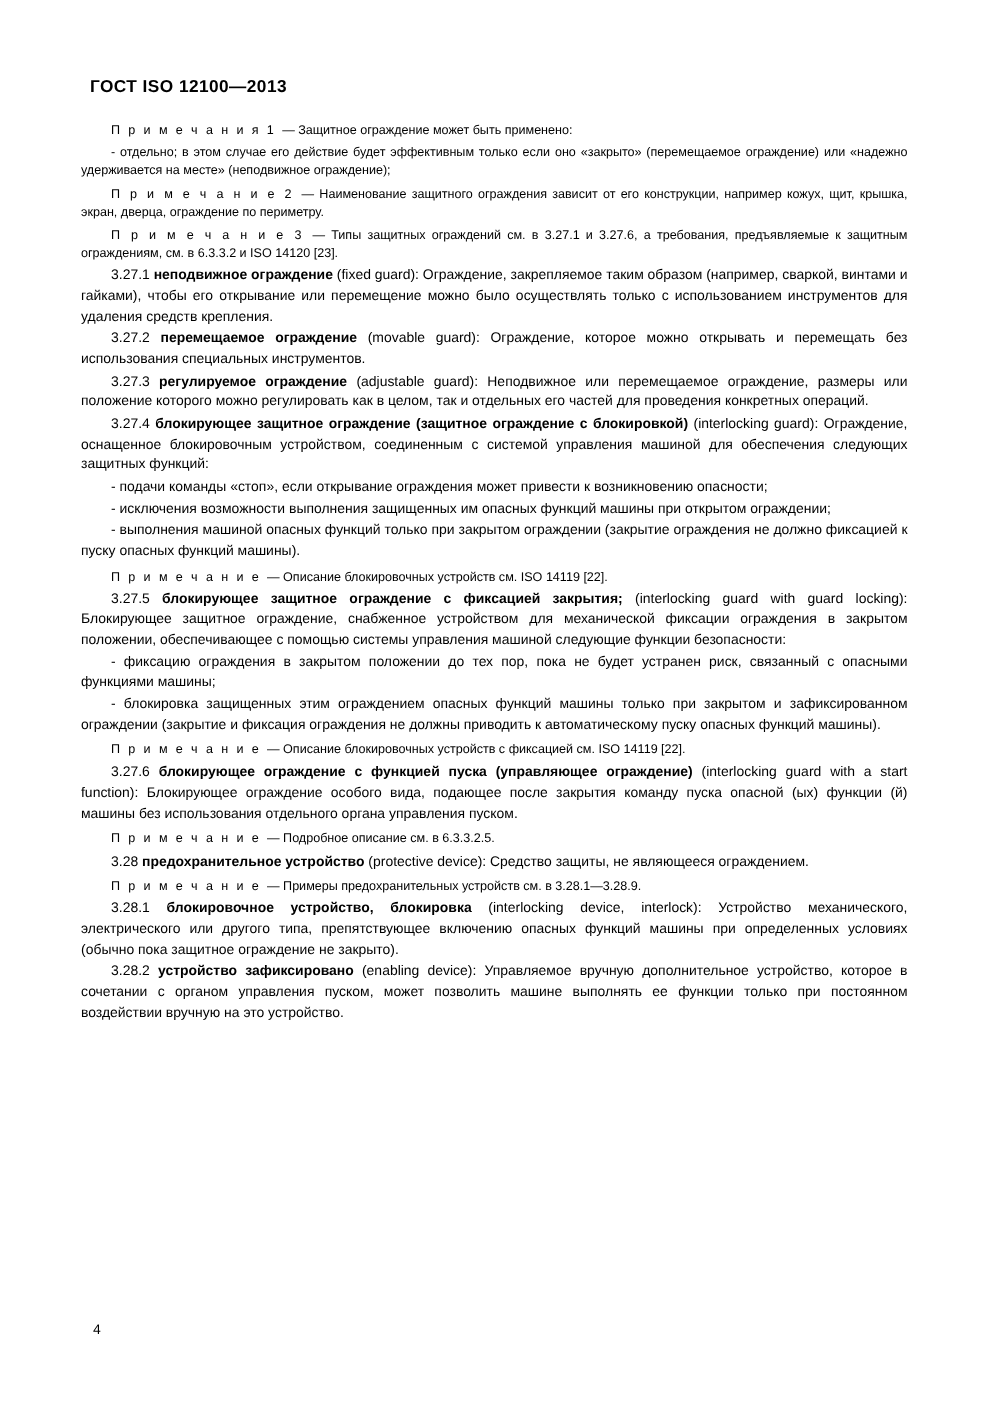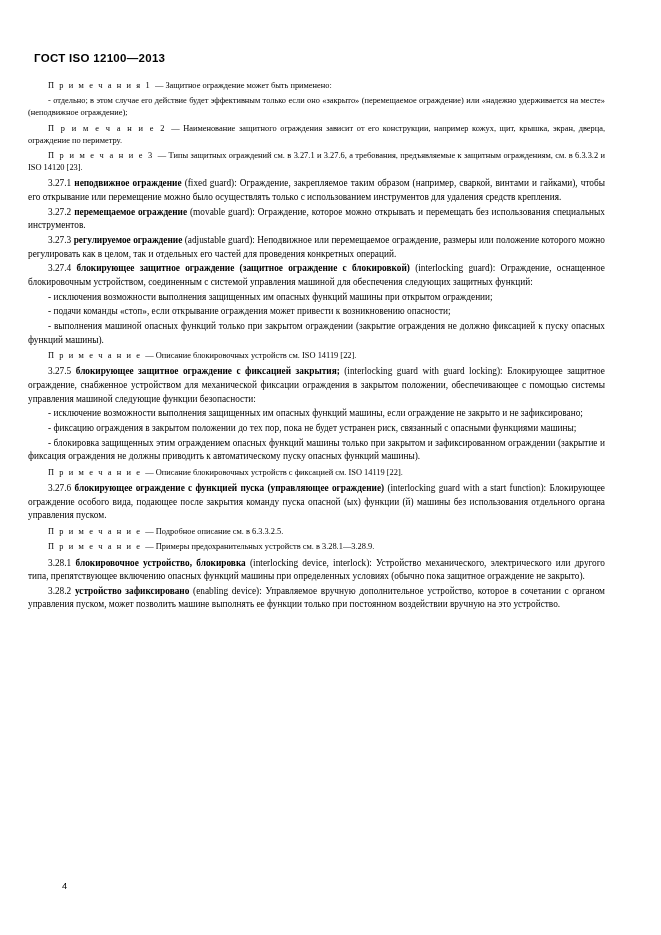--- a/index.html
+++ b/index.html
@@ -11,33 +11,32 @@
     height: 935px;
     background: #ffffff;
     font-family: "Liberation Sans", sans-serif;
     color: #000000;
   }
   .page {
     position: relative;
     width: 661px;
     height: 935px;
     box-sizing: border-box;
-    padding: 52px 56px 0 28px;
+    padding: 52px 56px 0 54px;
   }
   .header {
     font-size: 11.5px;
     font-weight: bold;
     letter-spacing: 0.3px;
     margin: 0 0 16px 6px;
   }
   .body-block {
     font-size: 9.3px;
     line-height: 1.47;
     text-align: justify;
-    font-family: Liberation Serif, serif;
   }
   p {
     margin: 0 0 1px 0;
   }
   .ind {
     text-indent: 20px;
   }
   .note {
     text-indent: 20px;
     font-size: 8.4px;
@@ -80,42 +79,42 @@
     <p class="note"><span class="lbl">П р и м е ч а н и е  3 </span><span>— Типы защитных ограждений см. в 3.27.1 и 3.27.6, а требования, предъявляемые к защитным ограждениям, см. в 6.3.3.2 и ISO 14120 [23].</span></p>
 
     <p class="ind"><span>3.27.1 </span><span class="b">неподвижное ограждение</span><span> (fixed guard): Ограждение, закрепляемое таким образом (например, сваркой, винтами и гайками), чтобы его открывание или перемещение можно было осуществлять только с использованием инструментов для удаления средств крепления.</span></p>
 
     <p class="ind"><span>3.27.2 </span><span class="b">перемещаемое ограждение</span><span> (movable guard): Ограждение, которое можно открывать и перемещать без использования специальных инструментов.</span></p>
 
     <p class="ind"><span>3.27.3 </span><span class="b">регулируемое ограждение</span><span> (adjustable guard): Неподвижное или перемещаемое ограждение, размеры или положение которого можно регулировать как в целом, так и отдельных его частей для проведения конкретных операций.</span></p>
 
     <p class="ind"><span>3.27.4 </span><span class="b">блокирующее защитное ограждение (защитное ограждение с блокировкой)</span><span> (interlocking guard): Ограждение, оснащенное блокировочным устройством, соединенным с системой управления машиной для обеспечения следующих защитных функций:</span></p>
 
+    <p class="dash"><span>- подачи команды «стоп», если открывание ограждения может привести к возникновению опасности;</span></p>
+
     <p class="dash"><span>- исключения возможности выполнения защищенных им опасных функций машины при открытом ограждении;</span></p>
-
-    <p class="dash"><span>- подачи команды «стоп», если открывание ограждения может привести к возникновению опасности;</span></p>
 
     <p class="dash"><span>- выполнения машиной опасных функций только при закрытом ограждении (закрытие ограждения не должно фиксацией к пуску опасных функций машины).</span></p>
 
     <p class="note"><span class="lbl">П р и м е ч а н и е </span><span>— Описание блокировочных устройств см. ISO 14119 [22].</span></p>
 
     <p class="ind"><span>3.27.5 </span><span class="b">блокирующее защитное ограждение с фиксацией закрытия;</span><span> (interlocking guard with guard locking): Блокирующее защитное ограждение, снабженное устройством для механической фиксации ограждения в закрытом положении, обеспечивающее с помощью системы управления машиной следующие функции безопасности:</span></p>
 
-    <p class="dash"><span>- исключение возможности выполнения защищенных им опасных функций машины, если ограждение не закрыто и не зафиксировано;</span></p>
 
     <p class="dash"><span>- фиксацию ограждения в закрытом положении до тех пор, пока не будет устранен риск, связанный с опасными функциями машины;</span></p>
 
     <p class="dash"><span>- блокировка защищенных этим ограждением опасных функций машины только при закрытом и зафиксированном ограждении (закрытие и фиксация ограждения не должны приводить к автоматическому пуску опасных функций машины).</span></p>
 
     <p class="note"><span class="lbl">П р и м е ч а н и е </span><span>— Описание блокировочных устройств с фиксацией см. ISO 14119 [22].</span></p>
 
     <p class="ind"><span>3.27.6 </span><span class="b">блокирующее ограждение с функцией пуска (управляющее ограждение)</span><span> (interlocking guard with a start function): Блокирующее ограждение особого вида, подающее после закрытия команду пуска опасной (ых) функции (й) машины без использования отдельного органа управления пуском.</span></p>
 
     <p class="note"><span class="lbl">П р и м е ч а н и е </span><span>— Подробное описание см. в 6.3.3.2.5.</span></p>
 
+    <p class="ind"><span>3.28 </span><span class="b">предохранительное устройство</span><span> (protective device): Средство защиты, не являющееся ограждением.</span></p>
 
     <p class="note"><span class="lbl">П р и м е ч а н и е </span><span>— Примеры предохранительных устройств см. в 3.28.1—3.28.9.</span></p>
 
     <p class="ind"><span>3.28.1 </span><span class="b">блокировочное устройство, блокировка</span><span> (interlocking device, interlock): Устройство механического, электрического или другого типа, препятствующее включению опасных функций машины при определенных условиях (обычно пока защитное ограждение не закрыто).</span></p>
 
     <p class="ind"><span>3.28.2 </span><span class="b">устройство зафиксировано</span><span> (enabling device): Управляемое вручную дополнительное устройство, которое в сочетании с органом управления пуском, может позволить машине выполнять ее функции только при постоянном воздействии вручную на это устройство.</span></p>
 
   </div>
 
   <div class="pageno">4</div>

